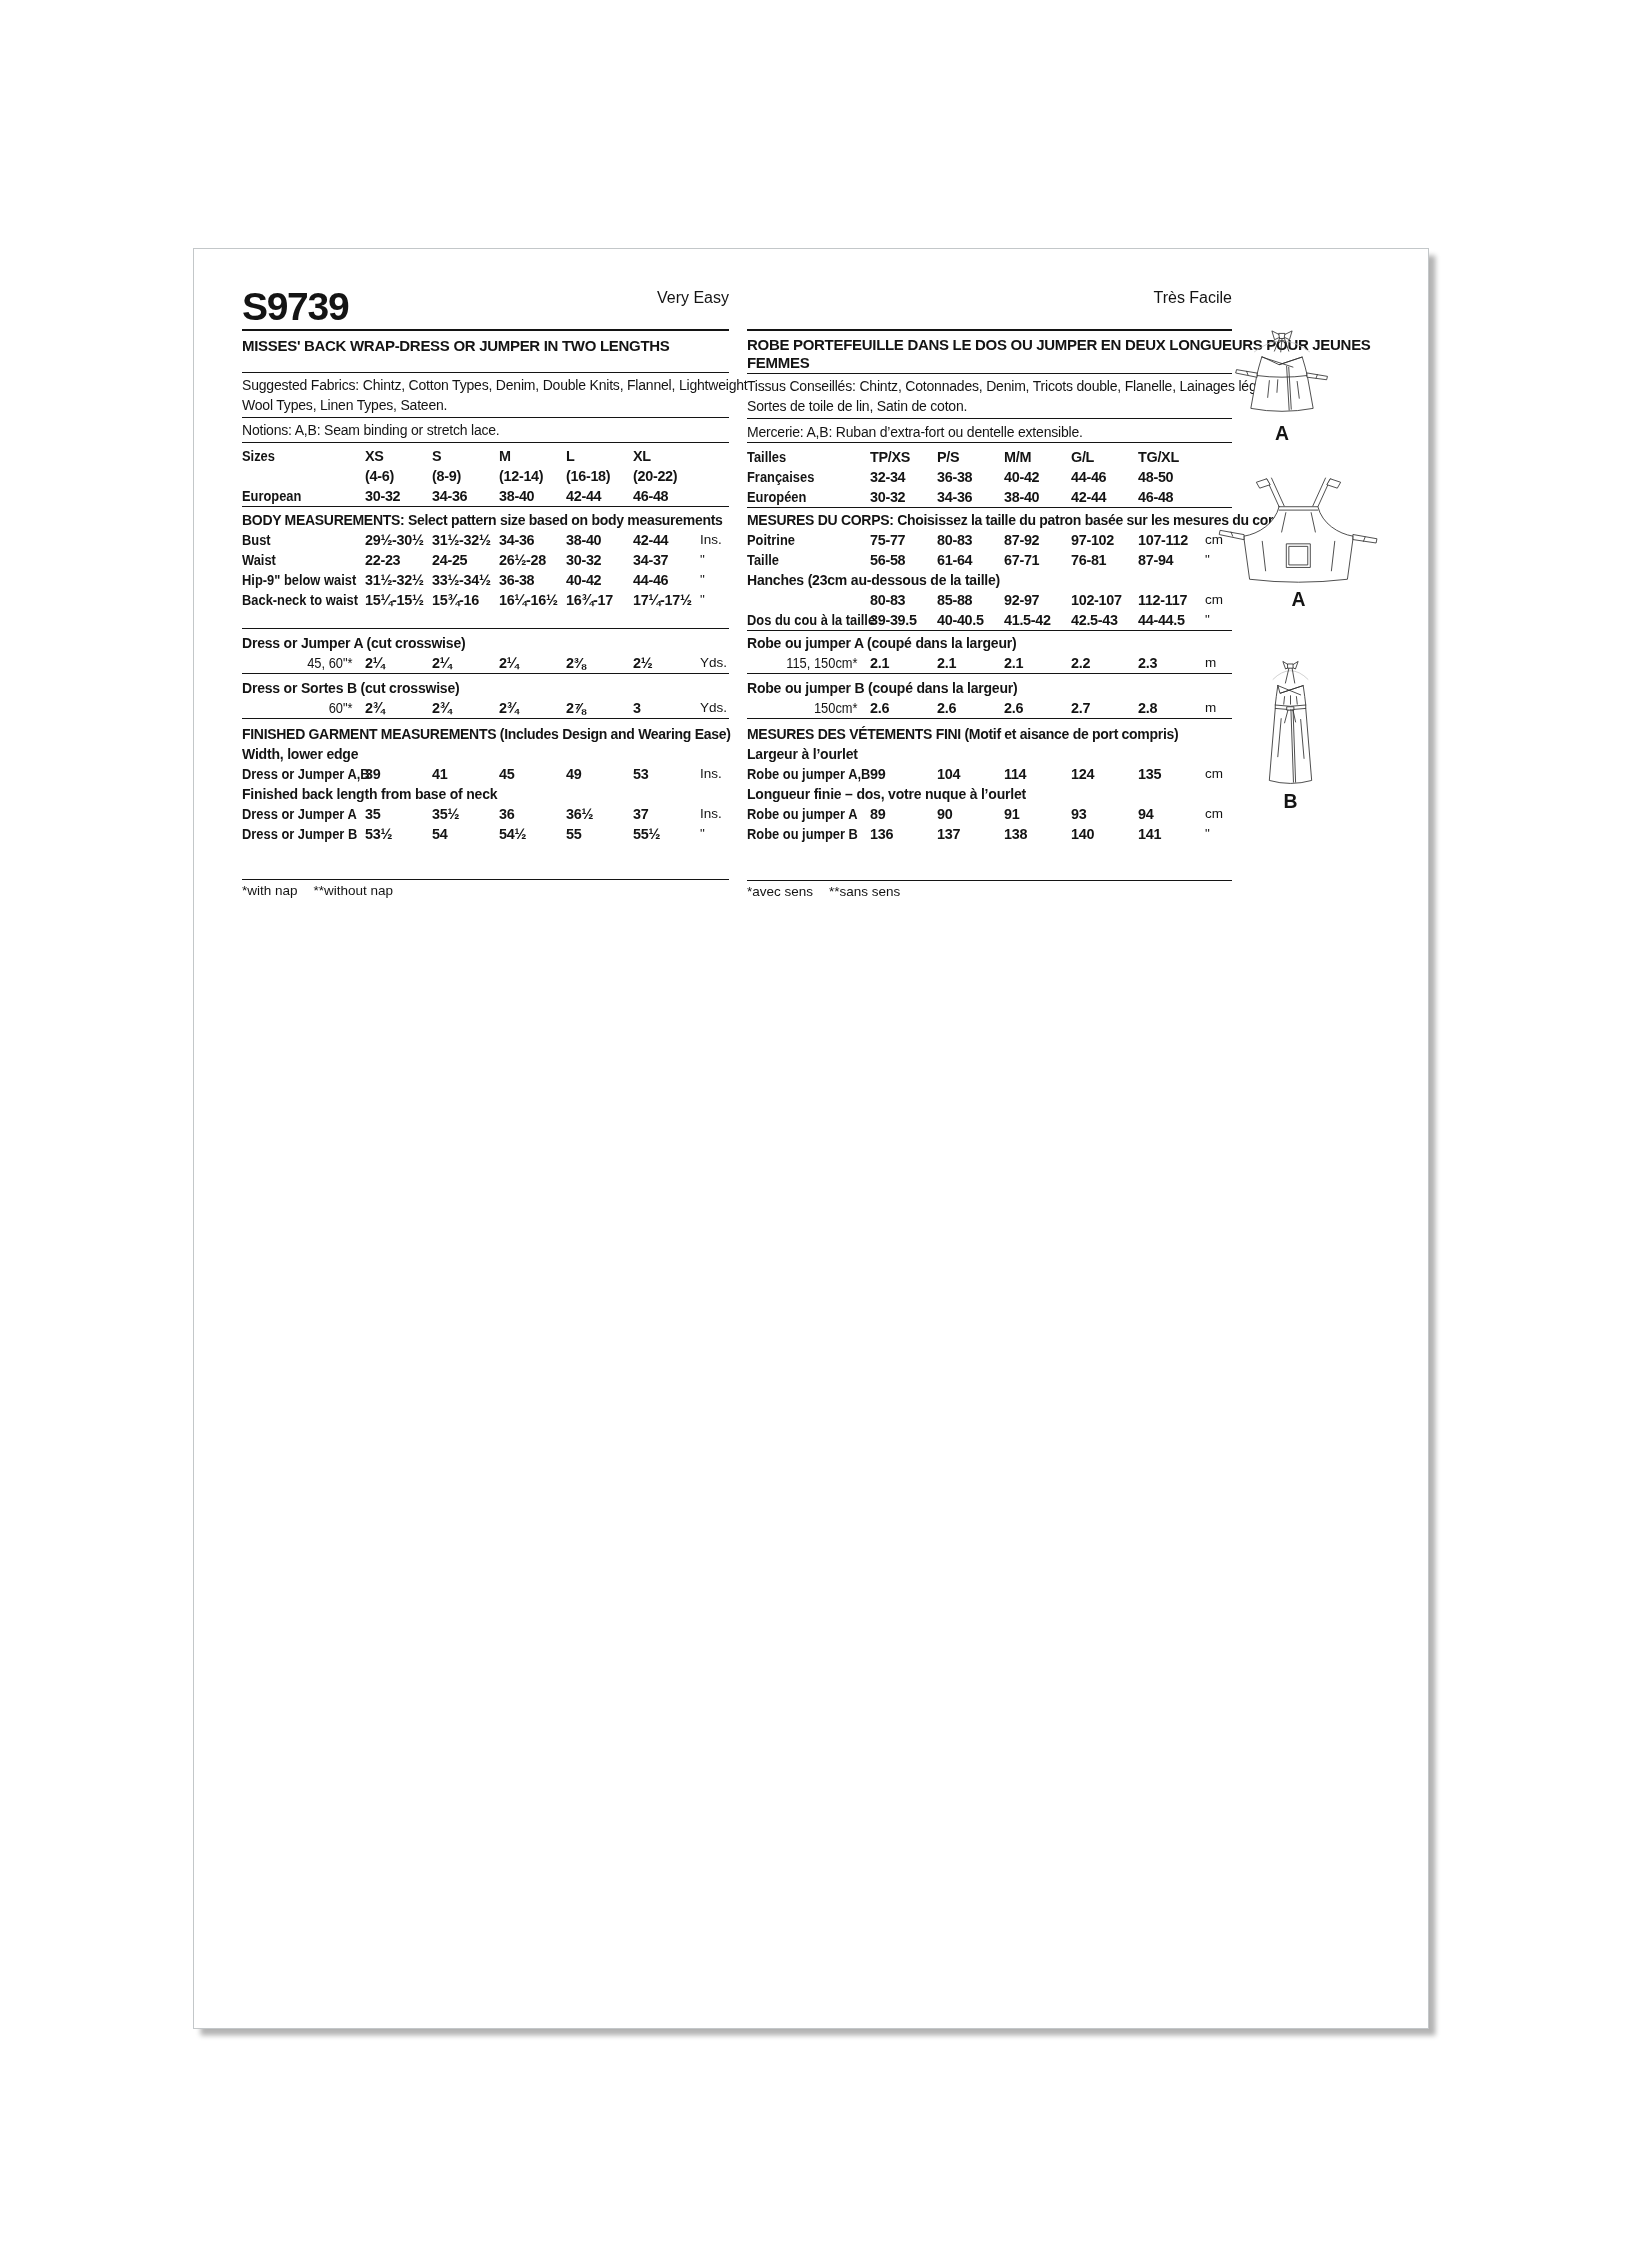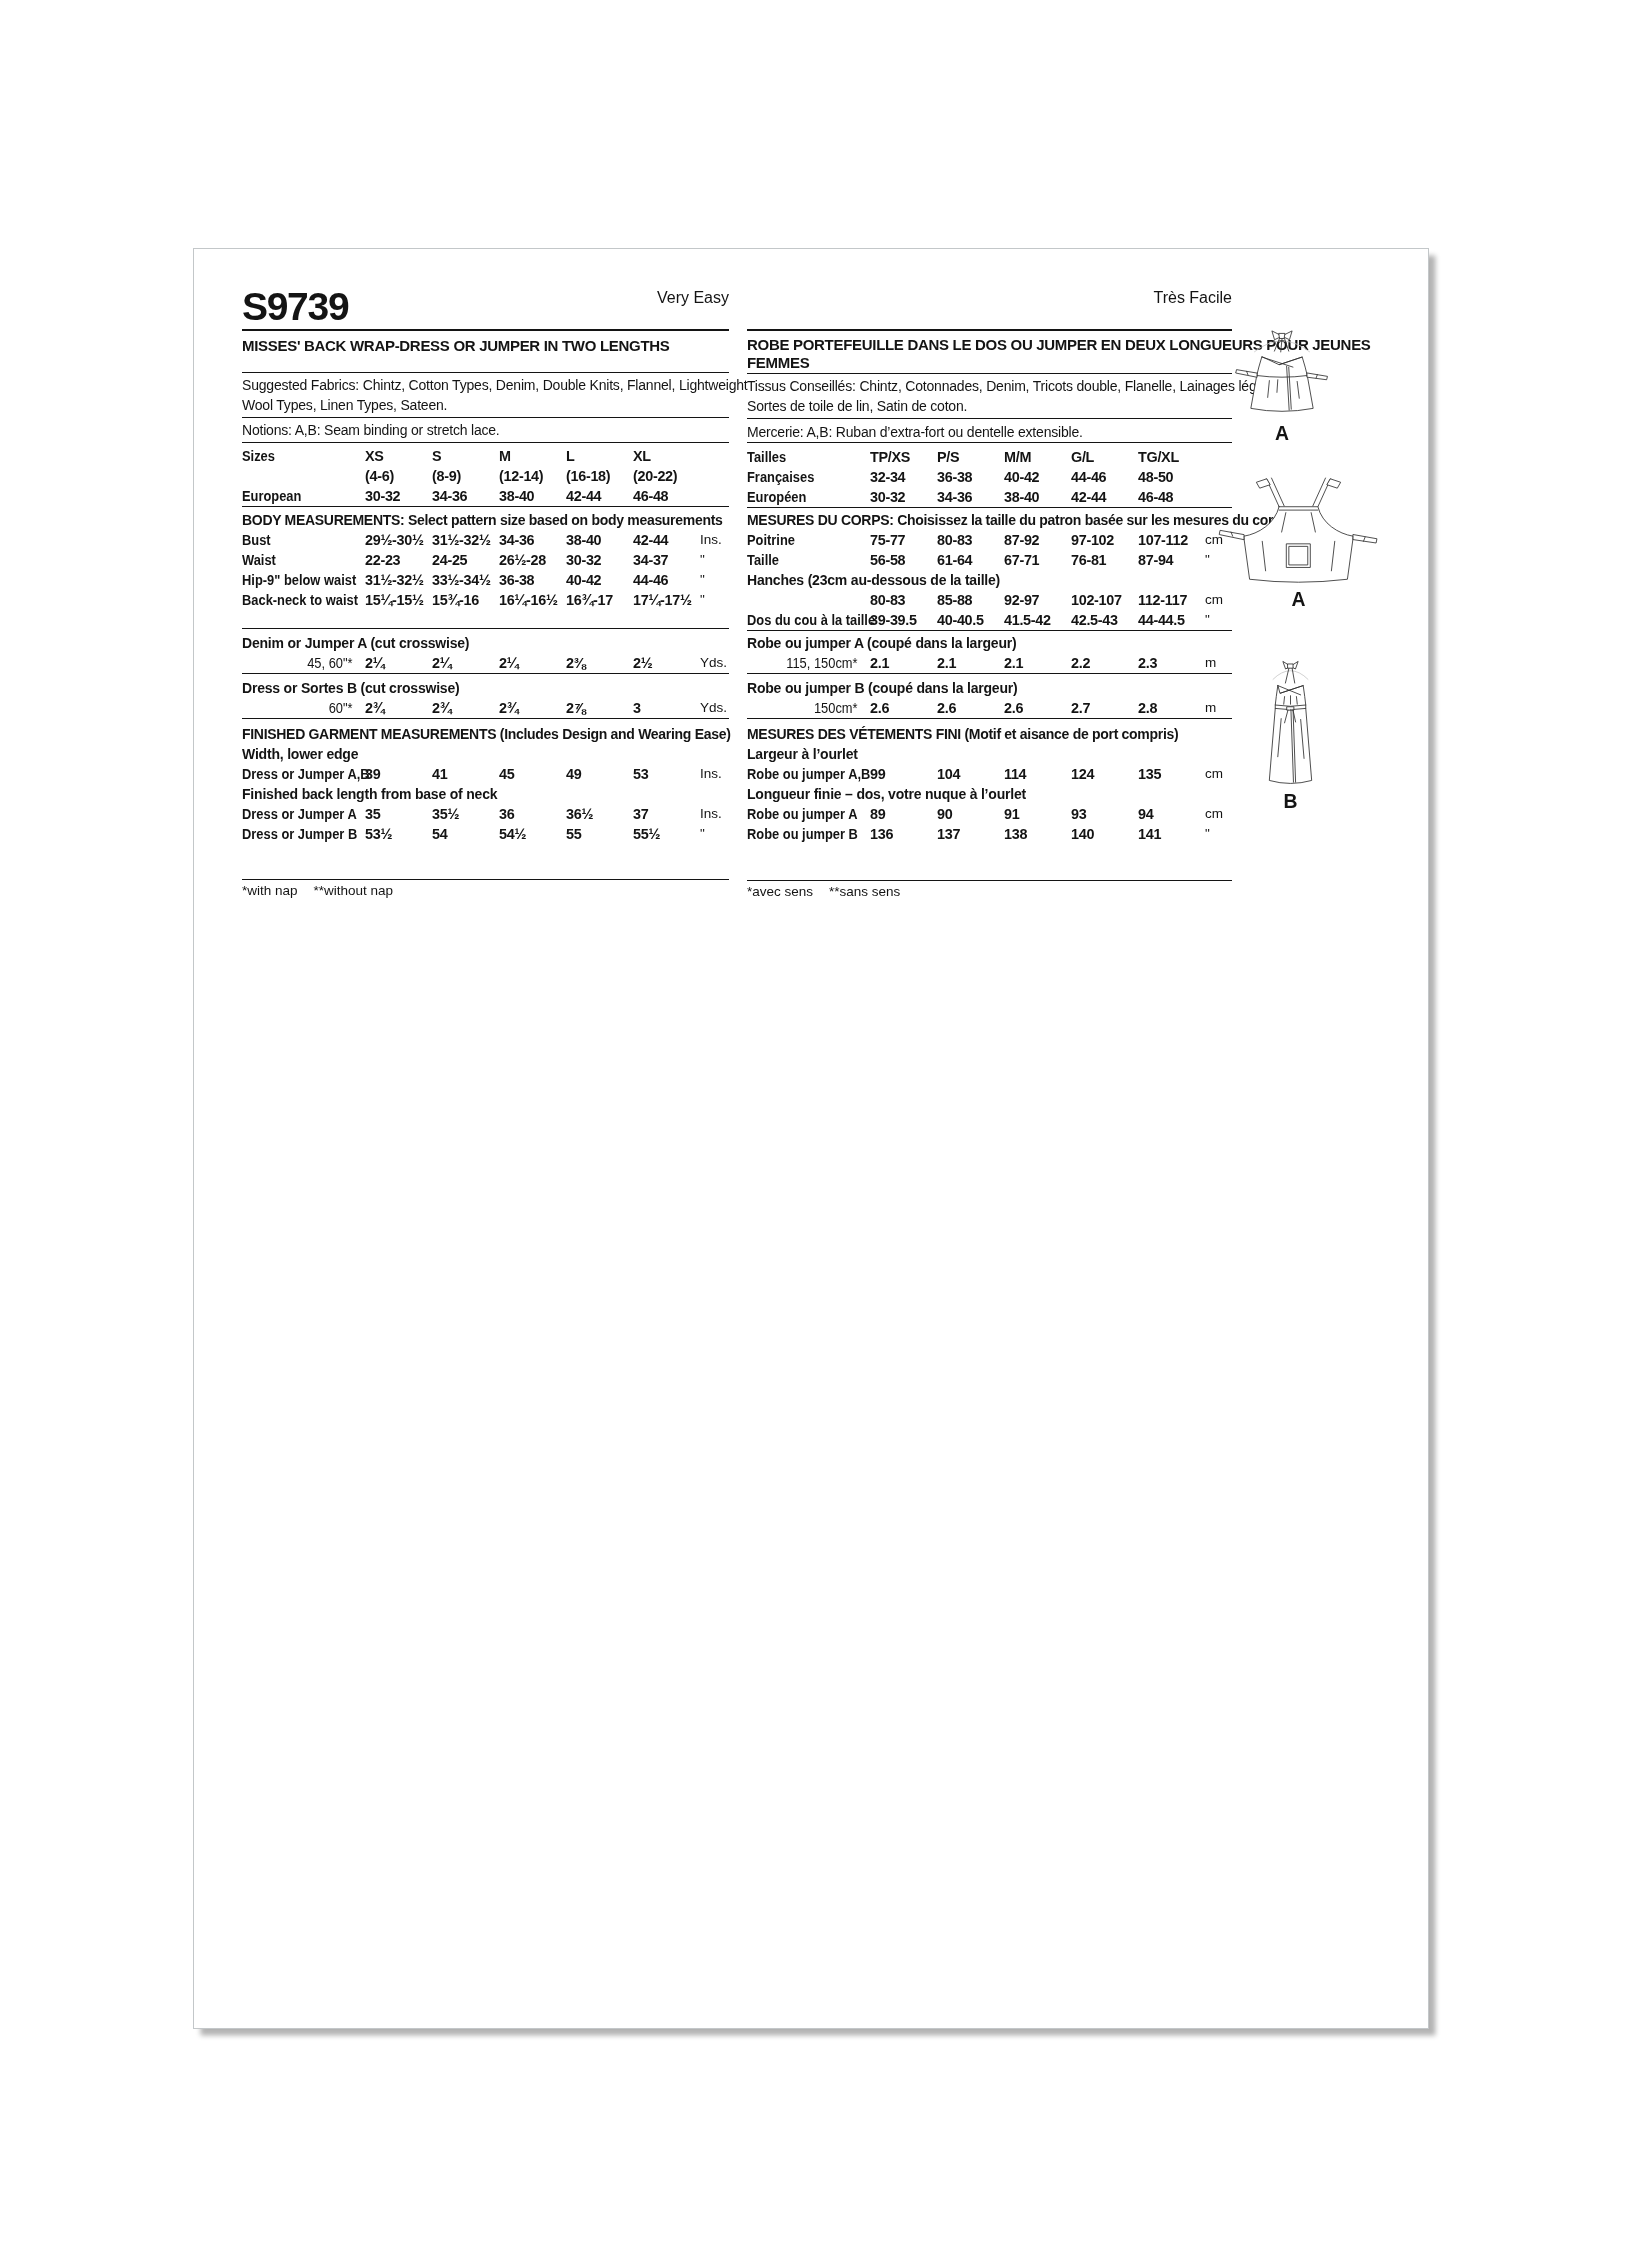--- a/index.html
+++ b/index.html
@@ -139,21 +139,21 @@
           <span class="rl">Back-neck to waist</span>
           <span class="rv">15¼-15½</span>
           <span class="rv">15¾-16</span>
           <span class="rv">16¼-16½</span>
           <span class="rv">16¾-17</span>
           <span class="rv">17¼-17½</span>
           <span class="ru">"</span>
         </div>
     </div>
     <div class="rule" style="margin-top:18px"></div>
-    <div class="sub-h" style="margin-top:4.2px">Denim or Jumper A (cut crosswise)</div>
+    <div class="sub-h" style="margin-top:4.2px">Dress or Jumper A (cut crosswise)</div>
     <div class="mrow indent">
         <span class="rl">45, 60"*</span>
         <span class="rv">2¼</span>
         <span class="rv">2¼</span>
         <span class="rv">2¼</span>
         <span class="rv">2⅜</span>
         <span class="rv">2½</span>
         <span class="ru">Yds.</span>
       </div>
     <div class="rule"></div>

